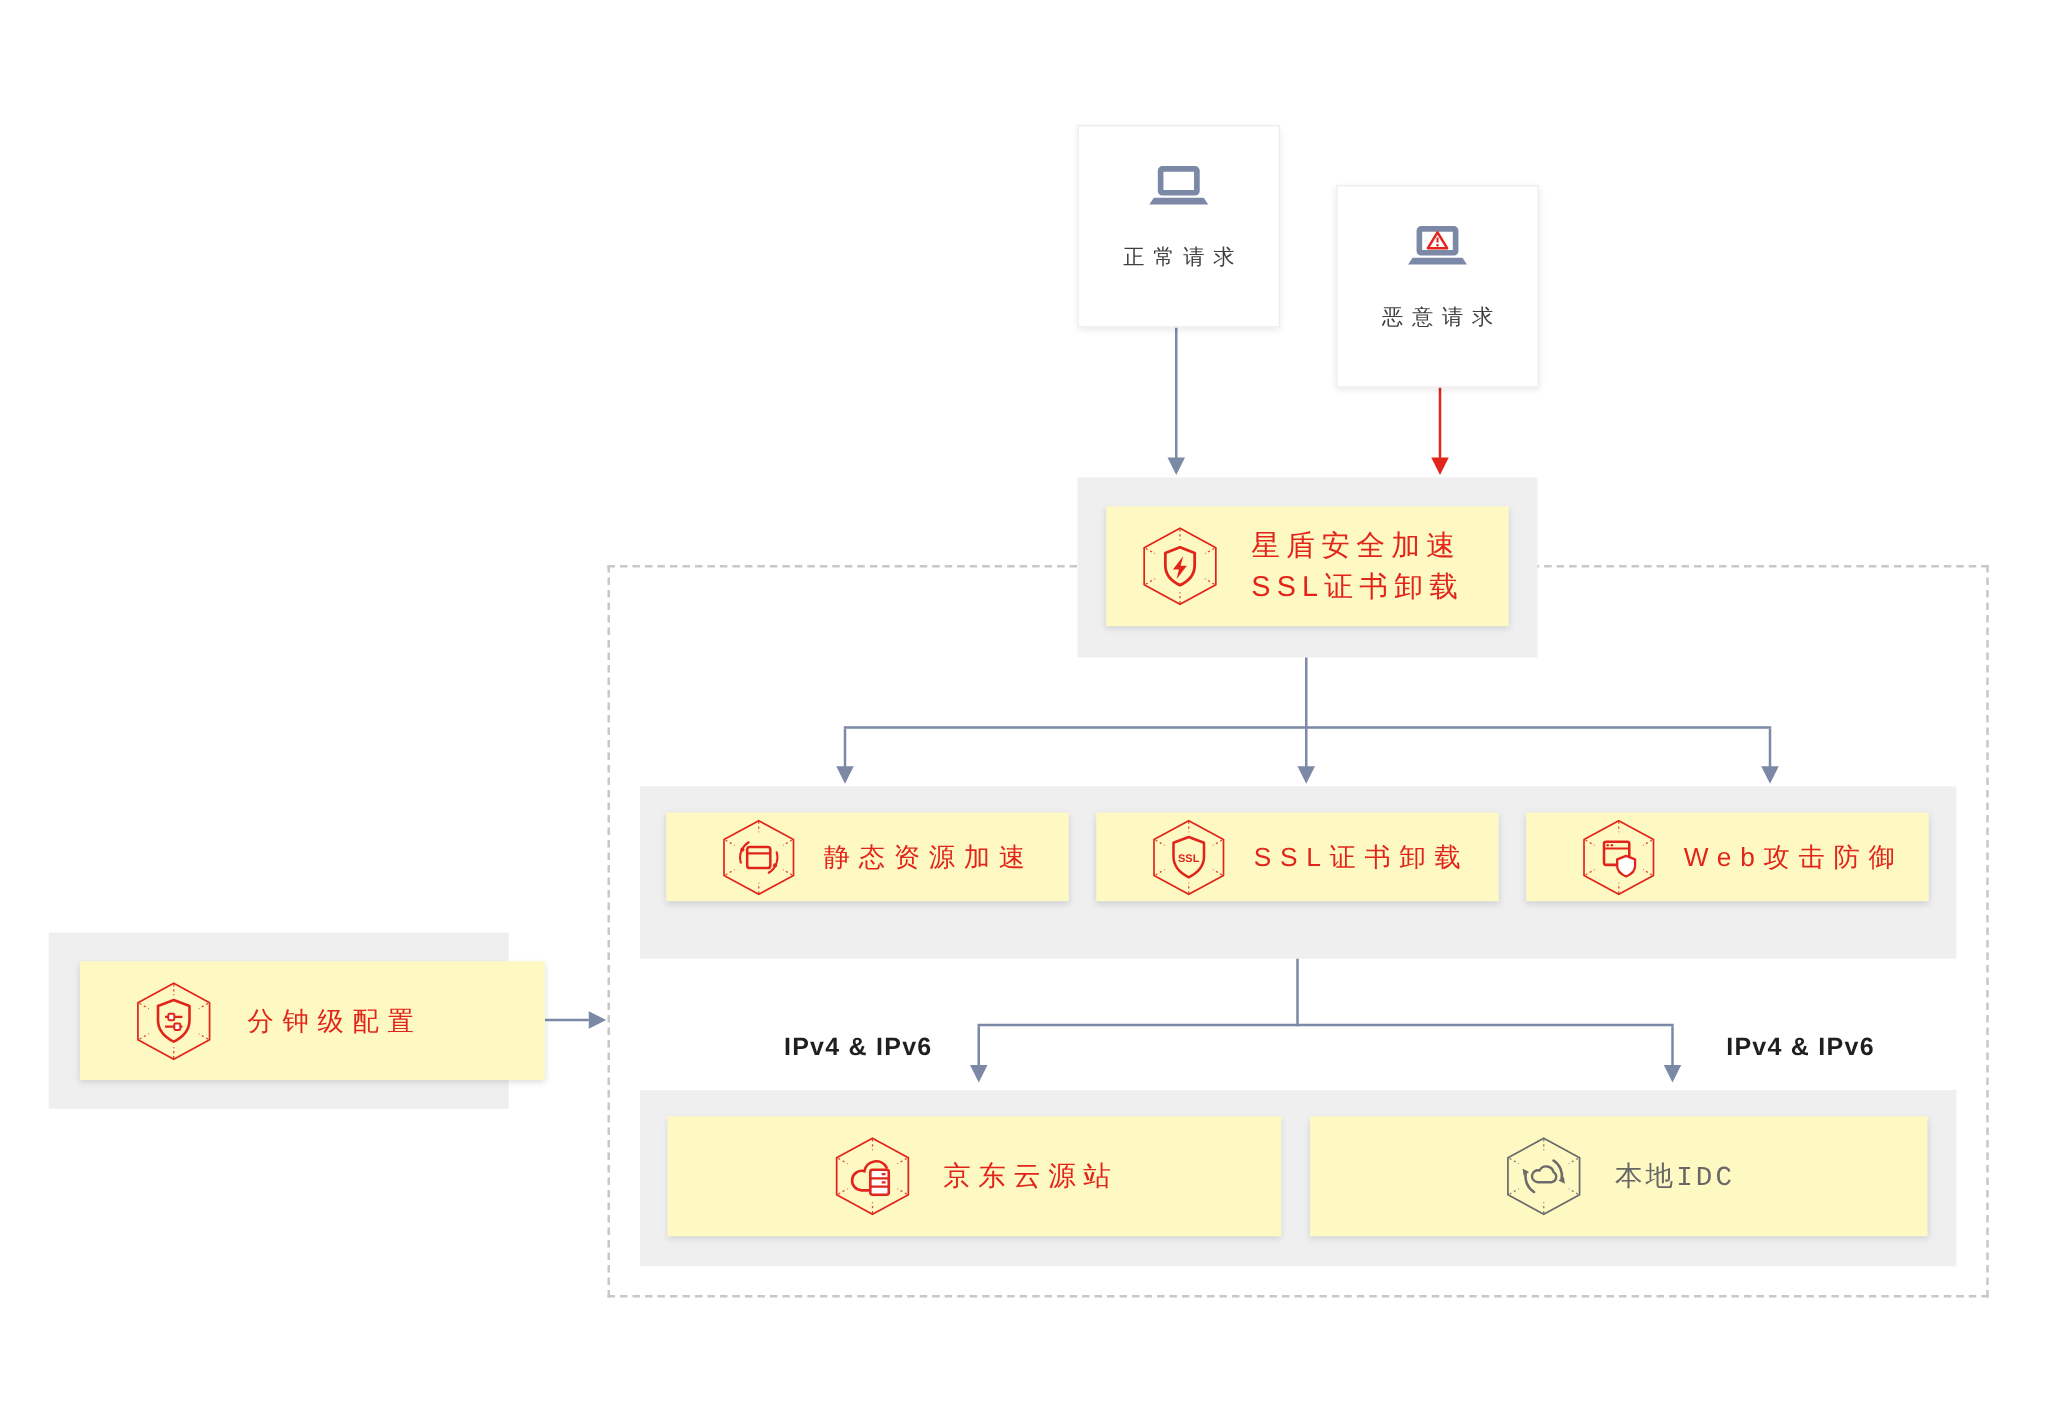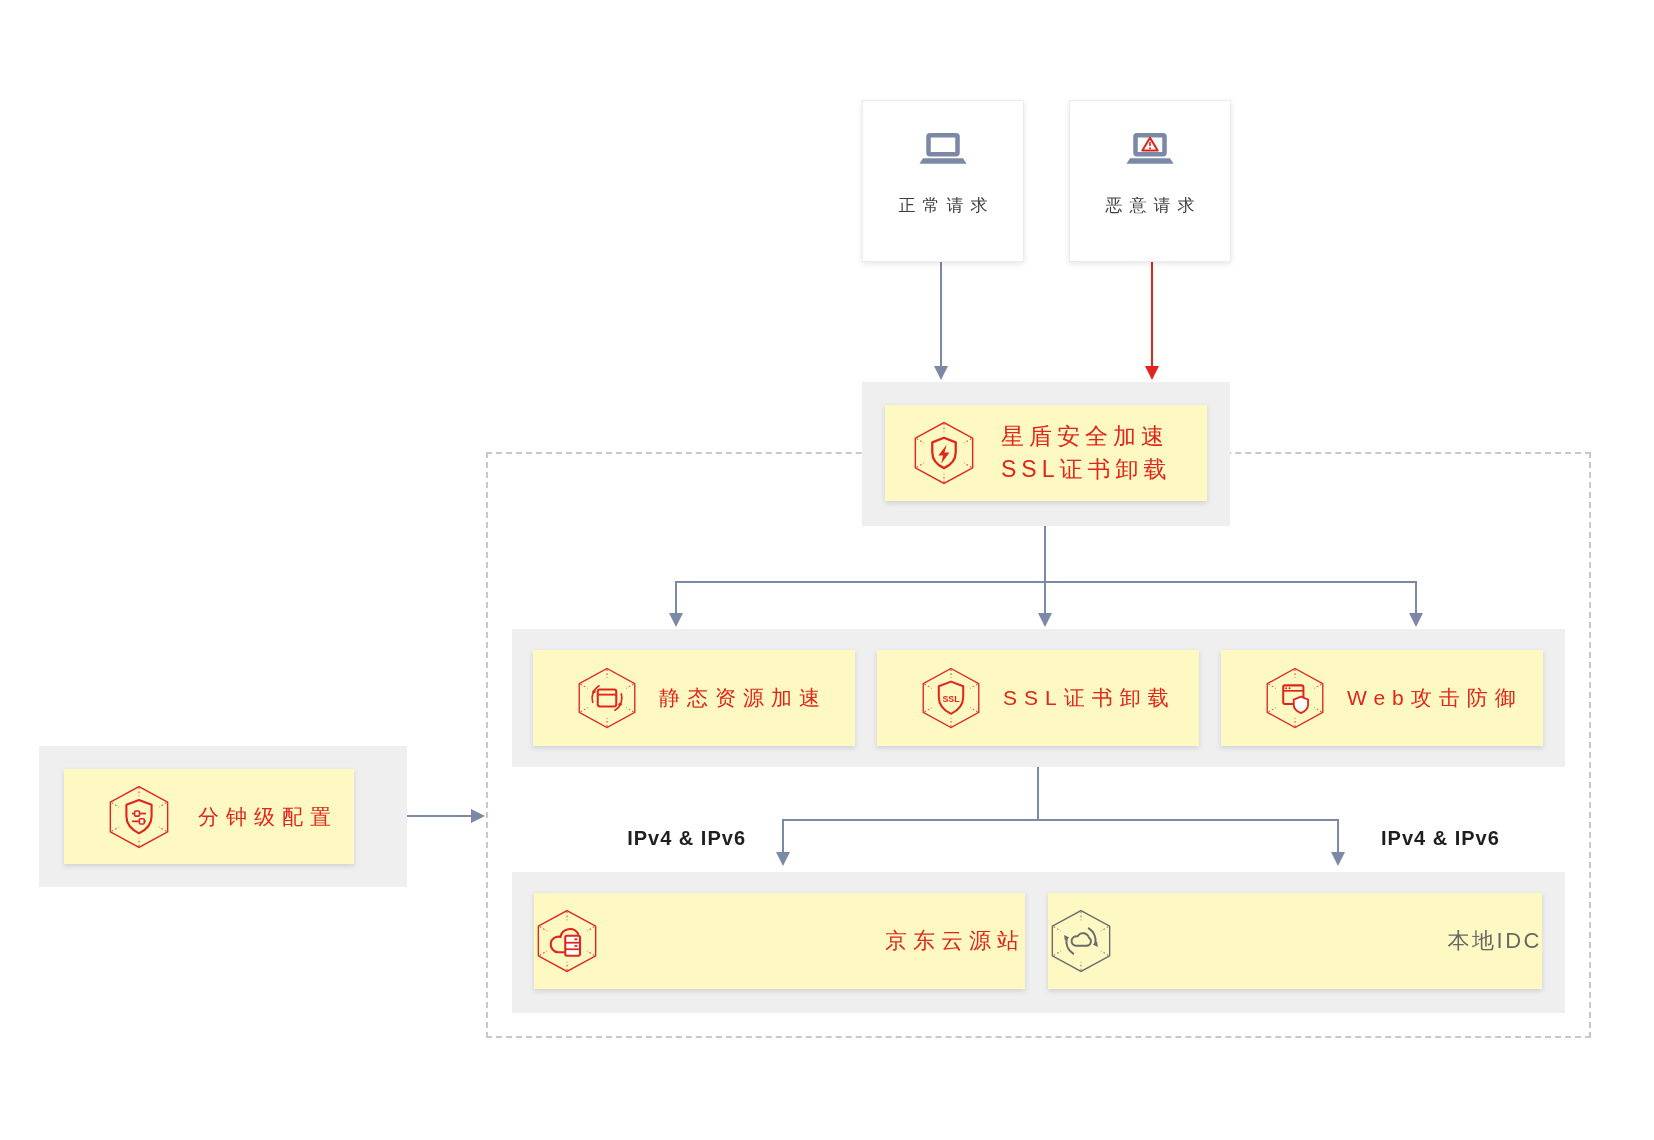--- a/index.html
+++ b/index.html
@@ -16,28 +16,28 @@
   .panel-services{left:512px;top:629px;width:1053px;height:138px;}
   .panel-origins{left:512px;top:872px;width:1053px;height:141px;}
   .panel-config{left:39px;top:746px;width:368px;height:141px;}
 
   
   .card{position:absolute;background:#fef9c3;display:flex;align-items:center;
     box-shadow:0 2px 5px rgba(60,66,87,0.18);z-index:4;}
   .card-scdn{left:885px;top:405px;width:322px;height:96px;padding:0;}
   .card-scdn .iconwrap{margin-left:26px;}
   .card-scdn .txt{margin-left:24px;color:#e1251b;font-size:23px;line-height:33px;letter-spacing:5px;font-weight:500;}
-  .svc-card{top:650px;width:322px;height:96px;}
+  .svc-card{top:650px;width:322px;height:71px;}
   .svc-card .iconwrap{margin-left:42px;}
   .svc-card .lbl{margin-left:20px;color:#e1251b;font-size:21px;letter-spacing:7px;font-weight:500;white-space:nowrap;}
-  .origin-card{top:893px;height:96px;justify-content:space-between;}
+  .origin-card{top:893px;height:96px;justify-content:center;font-family:Liberation Mono, monospace;}
   .origin-card .lbl{margin-left:24px;font-size:22px;letter-spacing:6px;font-weight:500;white-space:nowrap;}
   .origin-red .lbl{color:#e1251b;}
   .origin-gray .lbl{color:#676767;letter-spacing:2.5px;}
-  .card-config{left:64px;top:769px;width:290px;height:95px;align-items:center;}
+  .card-config{left:64px;top:769px;width:372px;height:95px;align-items:center;}
   .card-config .iconwrap{margin-left:42px;}
   .card-config .lbl{margin-left:26px;color:#e1251b;font-size:21px;letter-spacing:7px;font-weight:500;white-space:nowrap;}
 
   
   .src-card{position:absolute;top:100px;width:160px;height:160px;background:#fff;
     border:1px solid #ececec;box-shadow:0 2px 6px rgba(0,0,0,0.10);
     display:flex;flex-direction:column;align-items:center;z-index:4;}
   .src-card .iconwrap{margin-top:31px;}
   .src-card .lbl{margin-top:24px;color:#3f3f3f;font-size:17px;letter-spacing:7px;text-indent:7px;font-weight:400;}
 
@@ -71,21 +71,21 @@
   <div class="src-card" style="left:862px;">
     <span class="iconwrap">
       <svg width="58" height="38" viewBox="0 0 64 40">
         <rect x="16" y="2.5" width="32" height="21" rx="1.5" fill="#fff" stroke="#7b89a6" stroke-width="5"></rect>
         <polygon points="10,28 54,28 58,34 6,34" fill="#7b89a6"></polygon>
       </svg>
     </span>
     <div class="lbl">正常请求</div>
   </div>
 
-  <div class="src-card" style="left:1069px;">
+  <div class="src-card" style="left:1069px;margin-top:48px;">
     <span class="iconwrap">
       <svg width="58" height="38" viewBox="0 0 64 40">
         <rect x="16" y="2.5" width="32" height="21" rx="1.5" fill="#fff" stroke="#7b89a6" stroke-width="5"></rect>
         <polygon points="10,28 54,28 58,34 6,34" fill="#7b89a6"></polygon>
         <polygon points="32,5.5 40.5,19.5 23.5,19.5" fill="#fff" stroke="#e1251b" stroke-width="2.2" stroke-linejoin="round"></polygon>
         <line x1="32" y1="10" x2="32" y2="14.5" stroke="#e1251b" stroke-width="1.8"></line>
         <circle cx="32" cy="17" r="1.1" fill="#e1251b"></circle>
       </svg>
     </span>
     <div class="lbl">恶意请求</div>

